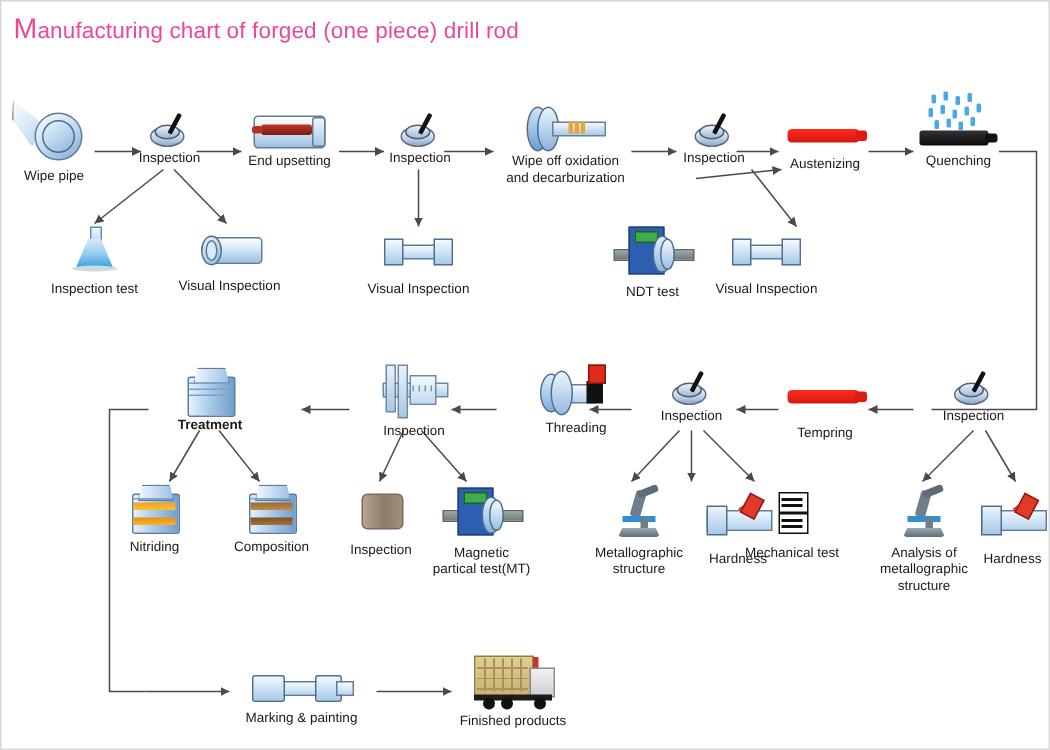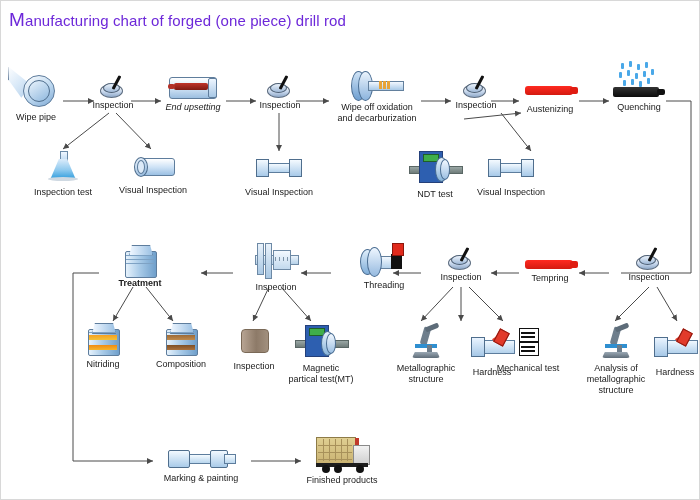--- a/index.html
+++ b/index.html
@@ -10,21 +10,21 @@
     box-sizing:border-box;
     font-family:"Liberation Sans","DejaVu Sans",sans-serif;
     overflow:hidden;
     position:relative;
     color:#222;
   }
   #chart{position:absolute;left:0;top:0;width:700px;height:500px;}
 
   .title{
     position:absolute;left:8px;top:8px;
-    font-size:15px;color:#6d28d9;letter-spacing:.1px;white-space:nowrap;
+    font-size:15px;color:#ec4899;letter-spacing:.1px;white-space:nowrap;
   }
   .title .cap{font-size:19px;}
 
   
   .node{position:absolute;text-align:center;}
   .node .lbl{
     font-size:9px;color:#1a1a1a;line-height:11px;
     white-space:pre-line;margin-top:1px;
   }
   .icon{position:relative;margin:0 auto;}
@@ -294,21 +294,21 @@
 
   <div class="node" style="left:84px;top:74px;width:56px;">
     <div class="icon ic-mag">
       <div class="disc"></div>
         <div class="disc2"></div>
         <div class="hand"></div>
     </div>
     <div class="lbl">Inspection</div>
   </div>
 
-  <div class="node" style="left:158px;top:72px;width:68px;font-style:italic;">
+  <div class="node" style="left:158px;top:72px;width:68px;">
     <div class="icon ic-upset">
       <div class="shell"></div>
         <div class="core"></div>
         <div class="tipL"></div>
         <div class="cap"></div>
     </div>
     <div class="lbl">End upsetting</div>
   </div>
 
   <div class="node" style="left:252px;top:74px;width:54px;">
@@ -461,21 +461,21 @@
         <div class="hand"></div>
     </div>
     <div class="lbl">Inspection</div>
   </div>
 
   <div class="node" style="left:520px;top:256px;width:58px;">
     <div class="icon ic-hot">
         <div class="r"></div>
         <div class="rn"></div>
       </div>
-    <div class="lbl" style="margin-top:0">Tempring</div>
+    <div class="lbl" style="margin-top:10px">Tempring</div>
   </div>
 
   <div class="node" style="left:620px;top:246px;width:56px;">
     <div class="icon ic-mag">
       <div class="disc"></div>
         <div class="disc2"></div>
         <div class="hand"></div>
     </div>
     <div class="lbl">Inspection</div>
   </div>

